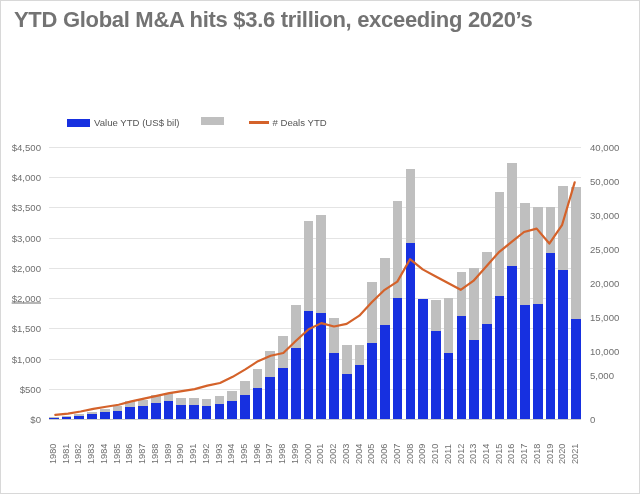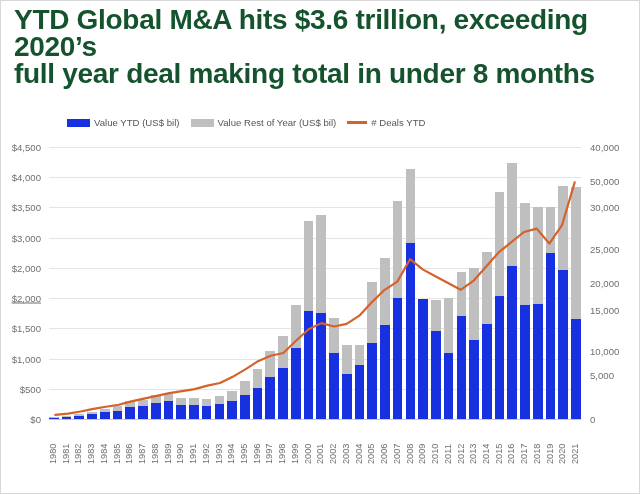--- a/index.html
+++ b/index.html
@@ -9,33 +9,33 @@
     font-family:"Liberation Sans", sans-serif;
     -webkit-font-smoothing:antialiased;
   }
   #page{
     position:relative;width:640px;height:494px;box-sizing:border-box;
     border:1px solid #d8d8d8;background:#fff;
   }
   
   .headline{
     position:absolute;left:13px;top:5px;width:614px;
-    font-size:28px;font-weight:bold;color:#14532d;
+    font-size:22px;font-weight:bold;color:#737373;
     line-height:27px;letter-spacing:-0.3px;
   }
   .headline .l2{display:block;}
   
   .subtitle{
     position:absolute;left:13px;top:86px;
     font-size:10.5px;color:#7d7d7d;letter-spacing:0.1px;
   }
   
   .legend{
     position:absolute;left:38px;top:116px;
-    display:flex;align-items:flex-start;gap:0px;
+    display:flex;align-items:flex-start;gap:10px;
     font-size:9.6px;color:#555555;white-space:nowrap;padding-left:28px;
   }
   .lg-item{display:flex;align-items:center;margin-right:11px;}
   .sw{display:inline-block;margin-right:4px;}
   .sw.bar{width:23px;height:8px;}
   .sw.line{width:20px;height:3px;}
   
   .plot{
     position:absolute;left:48px;top:146px;width:532px;height:272px;
   }
@@ -76,32 +76,30 @@
     font-size:9.6px;color:#4a4a4a;
   }
 </style>
 </head>
 <body>
 
 <div id="page">
 
   <div class="headline">
     <span>YTD Global M&amp;A hits $3.6 trillion, exceeding 2020’s</span>
-    <span class="l2">full year deal making total in under 8 months</span>
   </div>
 
 
   <div class="legend">
     <div class="lg-item">
       <span class="sw bar" style="background: rgb(23, 48, 224);"></span>
       <span>Value YTD (US$ bil)</span>
     </div>
     <div class="lg-item">
       <span class="sw bar" style="background: rgb(191, 191, 191);"></span>
-      <span>Value Rest of Year (US$ bil)</span>
     </div>
     <div class="lg-item">
       <span class="sw line" style="background: rgb(212, 98, 42);"></span>
       <span># Deals YTD</span>
     </div>
   </div>
 
   <div class="ylabels">
       <span style="top: 272px;">$0</span>
       <span style="top: 241.778px;">$500</span>
@@ -111,24 +109,24 @@
       <span style="top: 120.889px;">$2,000</span>
       <span style="top: 90.6667px;">$3,000</span>
       <span style="top: 60.4444px;">$3,500</span>
       <span style="top: 30.2222px;">$4,000</span>
       <span style="top: 0px;">$4,500</span>
     </div>
   <div class="y2labels">
       <span style="top: 272px;">0</span>
       <span style="top: 228px;">5,000</span>
       <span style="top: 204px;">10,000</span>
-      <span style="top: 163px; text-align: center;">15,000</span>
+      <span style="top: 170px; text-align: center;">15,000</span>
       <span style="top: 136px;">20,000</span>
       <span style="top: 102px;">25,000</span>
-      <span style="top: 60px;">30,000</span>
+      <span style="top: 68px;">30,000</span>
       <span style="top: 34px;">50,000</span>
       <span style="top: 0px;">40,000</span>
     </div>
 
   <div class="plot">
     <div class="gridlines">
         <div class="gl base" style="top: 272px;"></div>
         <div class="gl" style="top: 241.778px;"></div>
         <div class="gl" style="top: 211.556px;"></div>
         <div class="gl" style="top: 181.333px;"></div>

